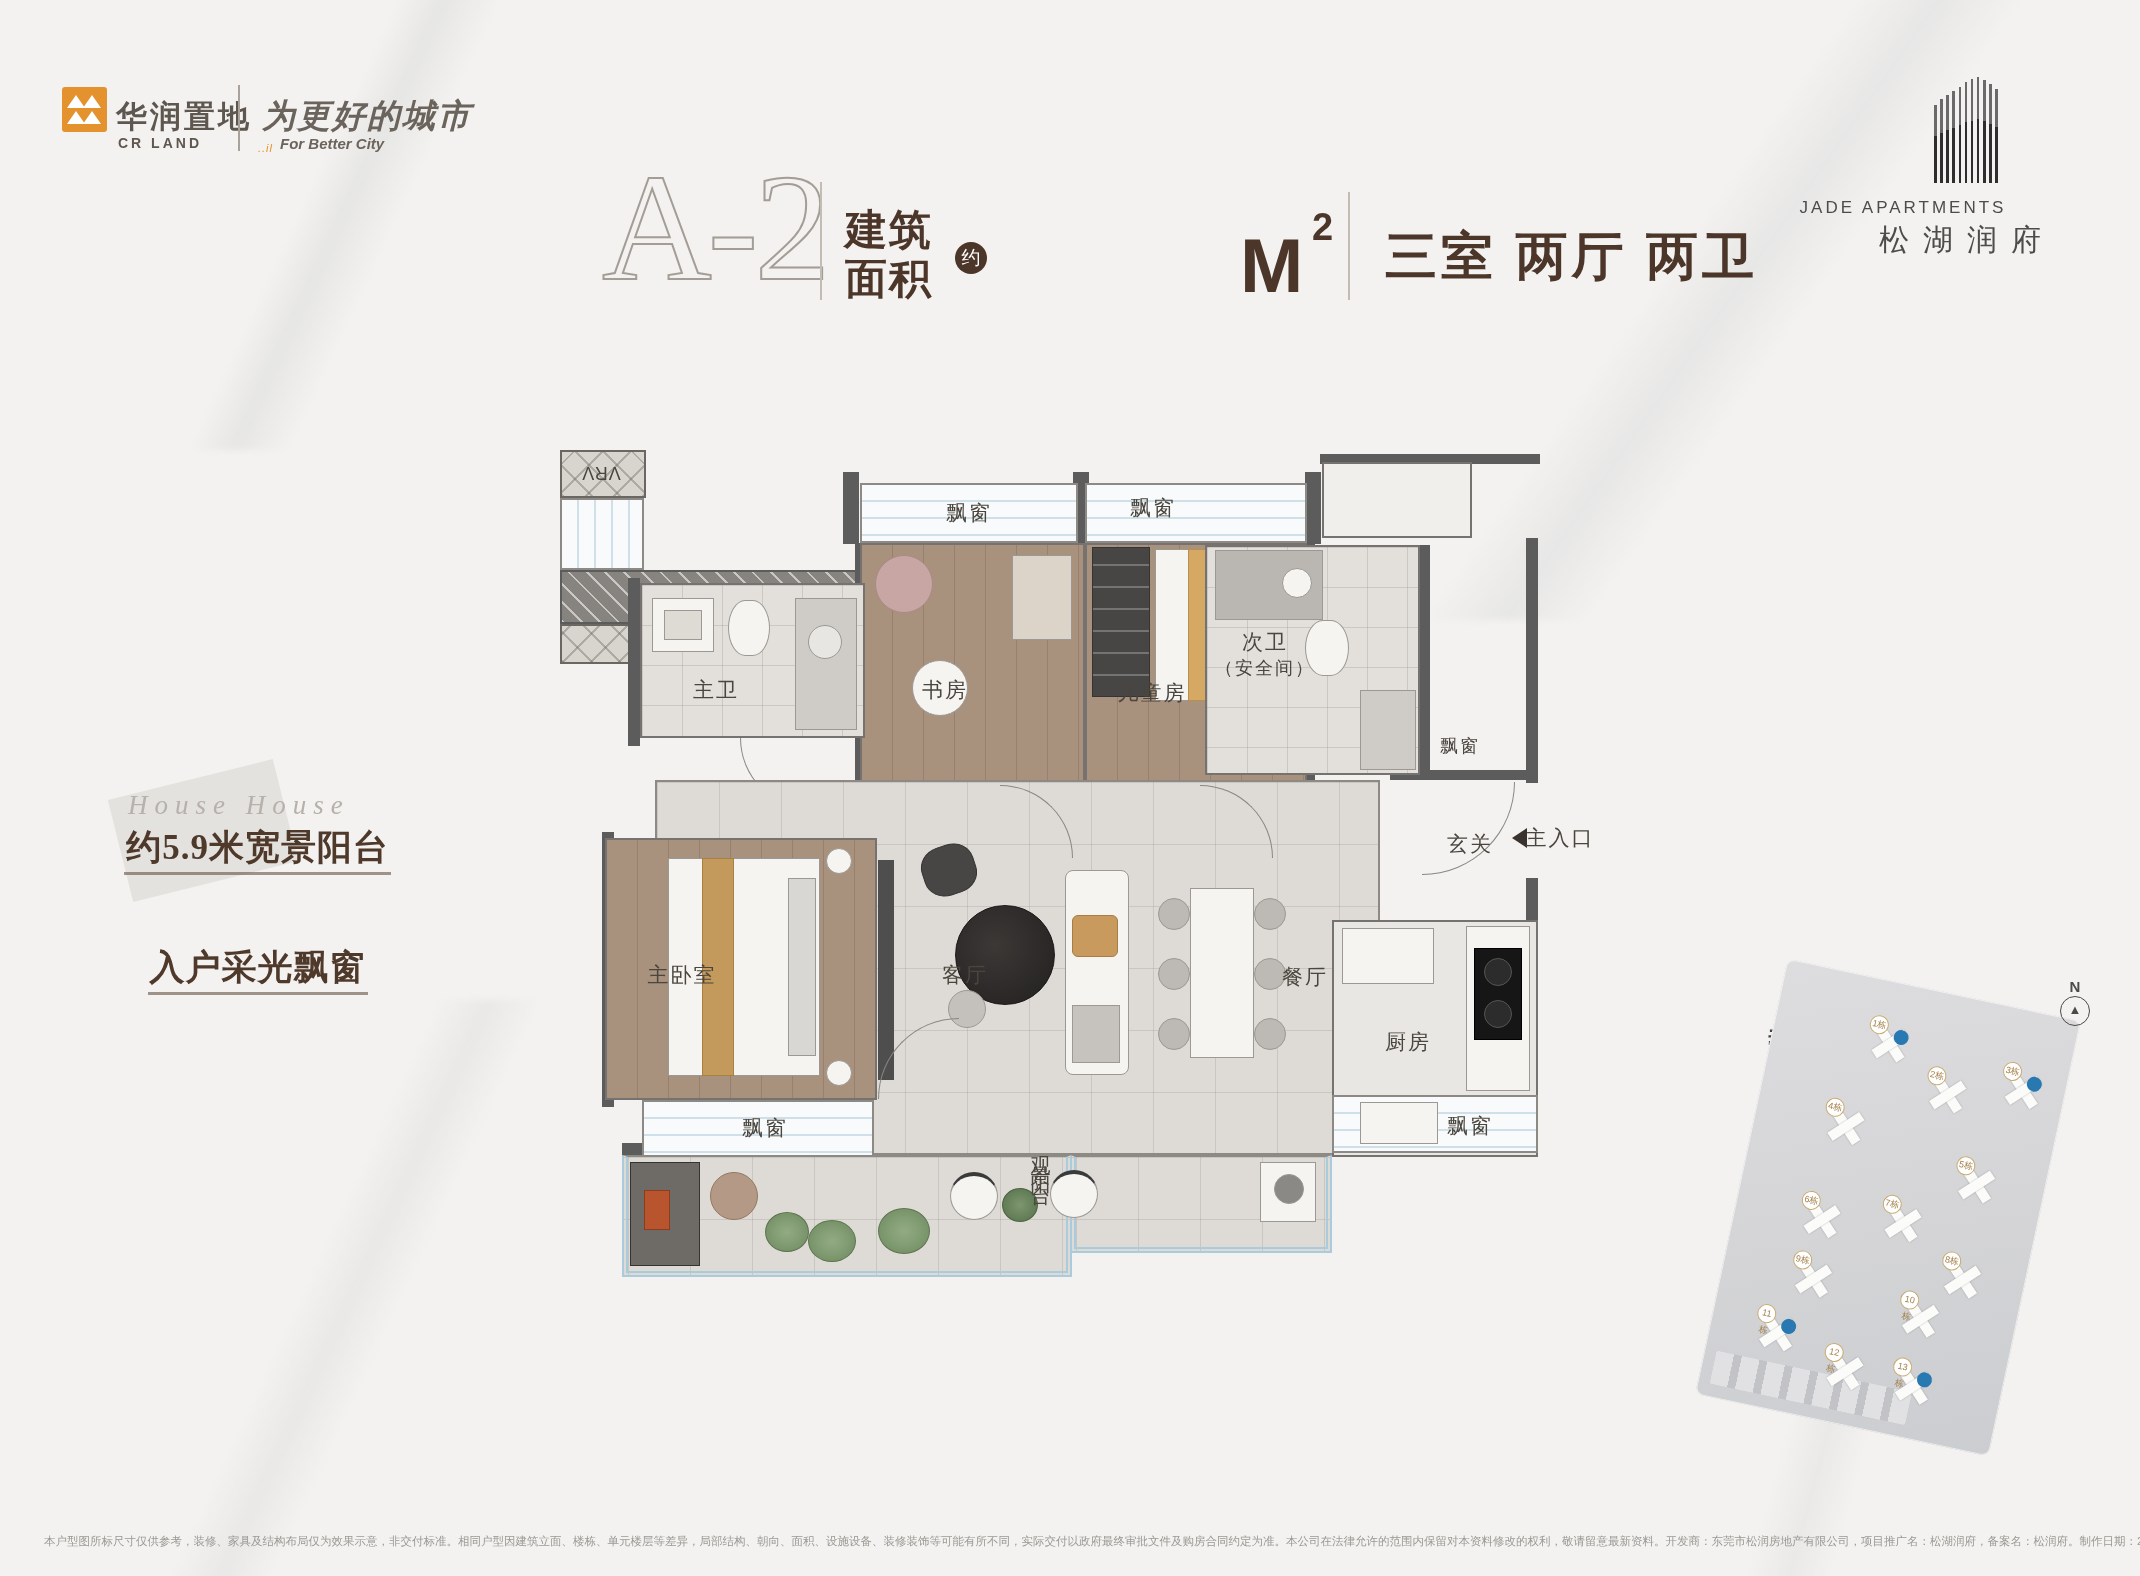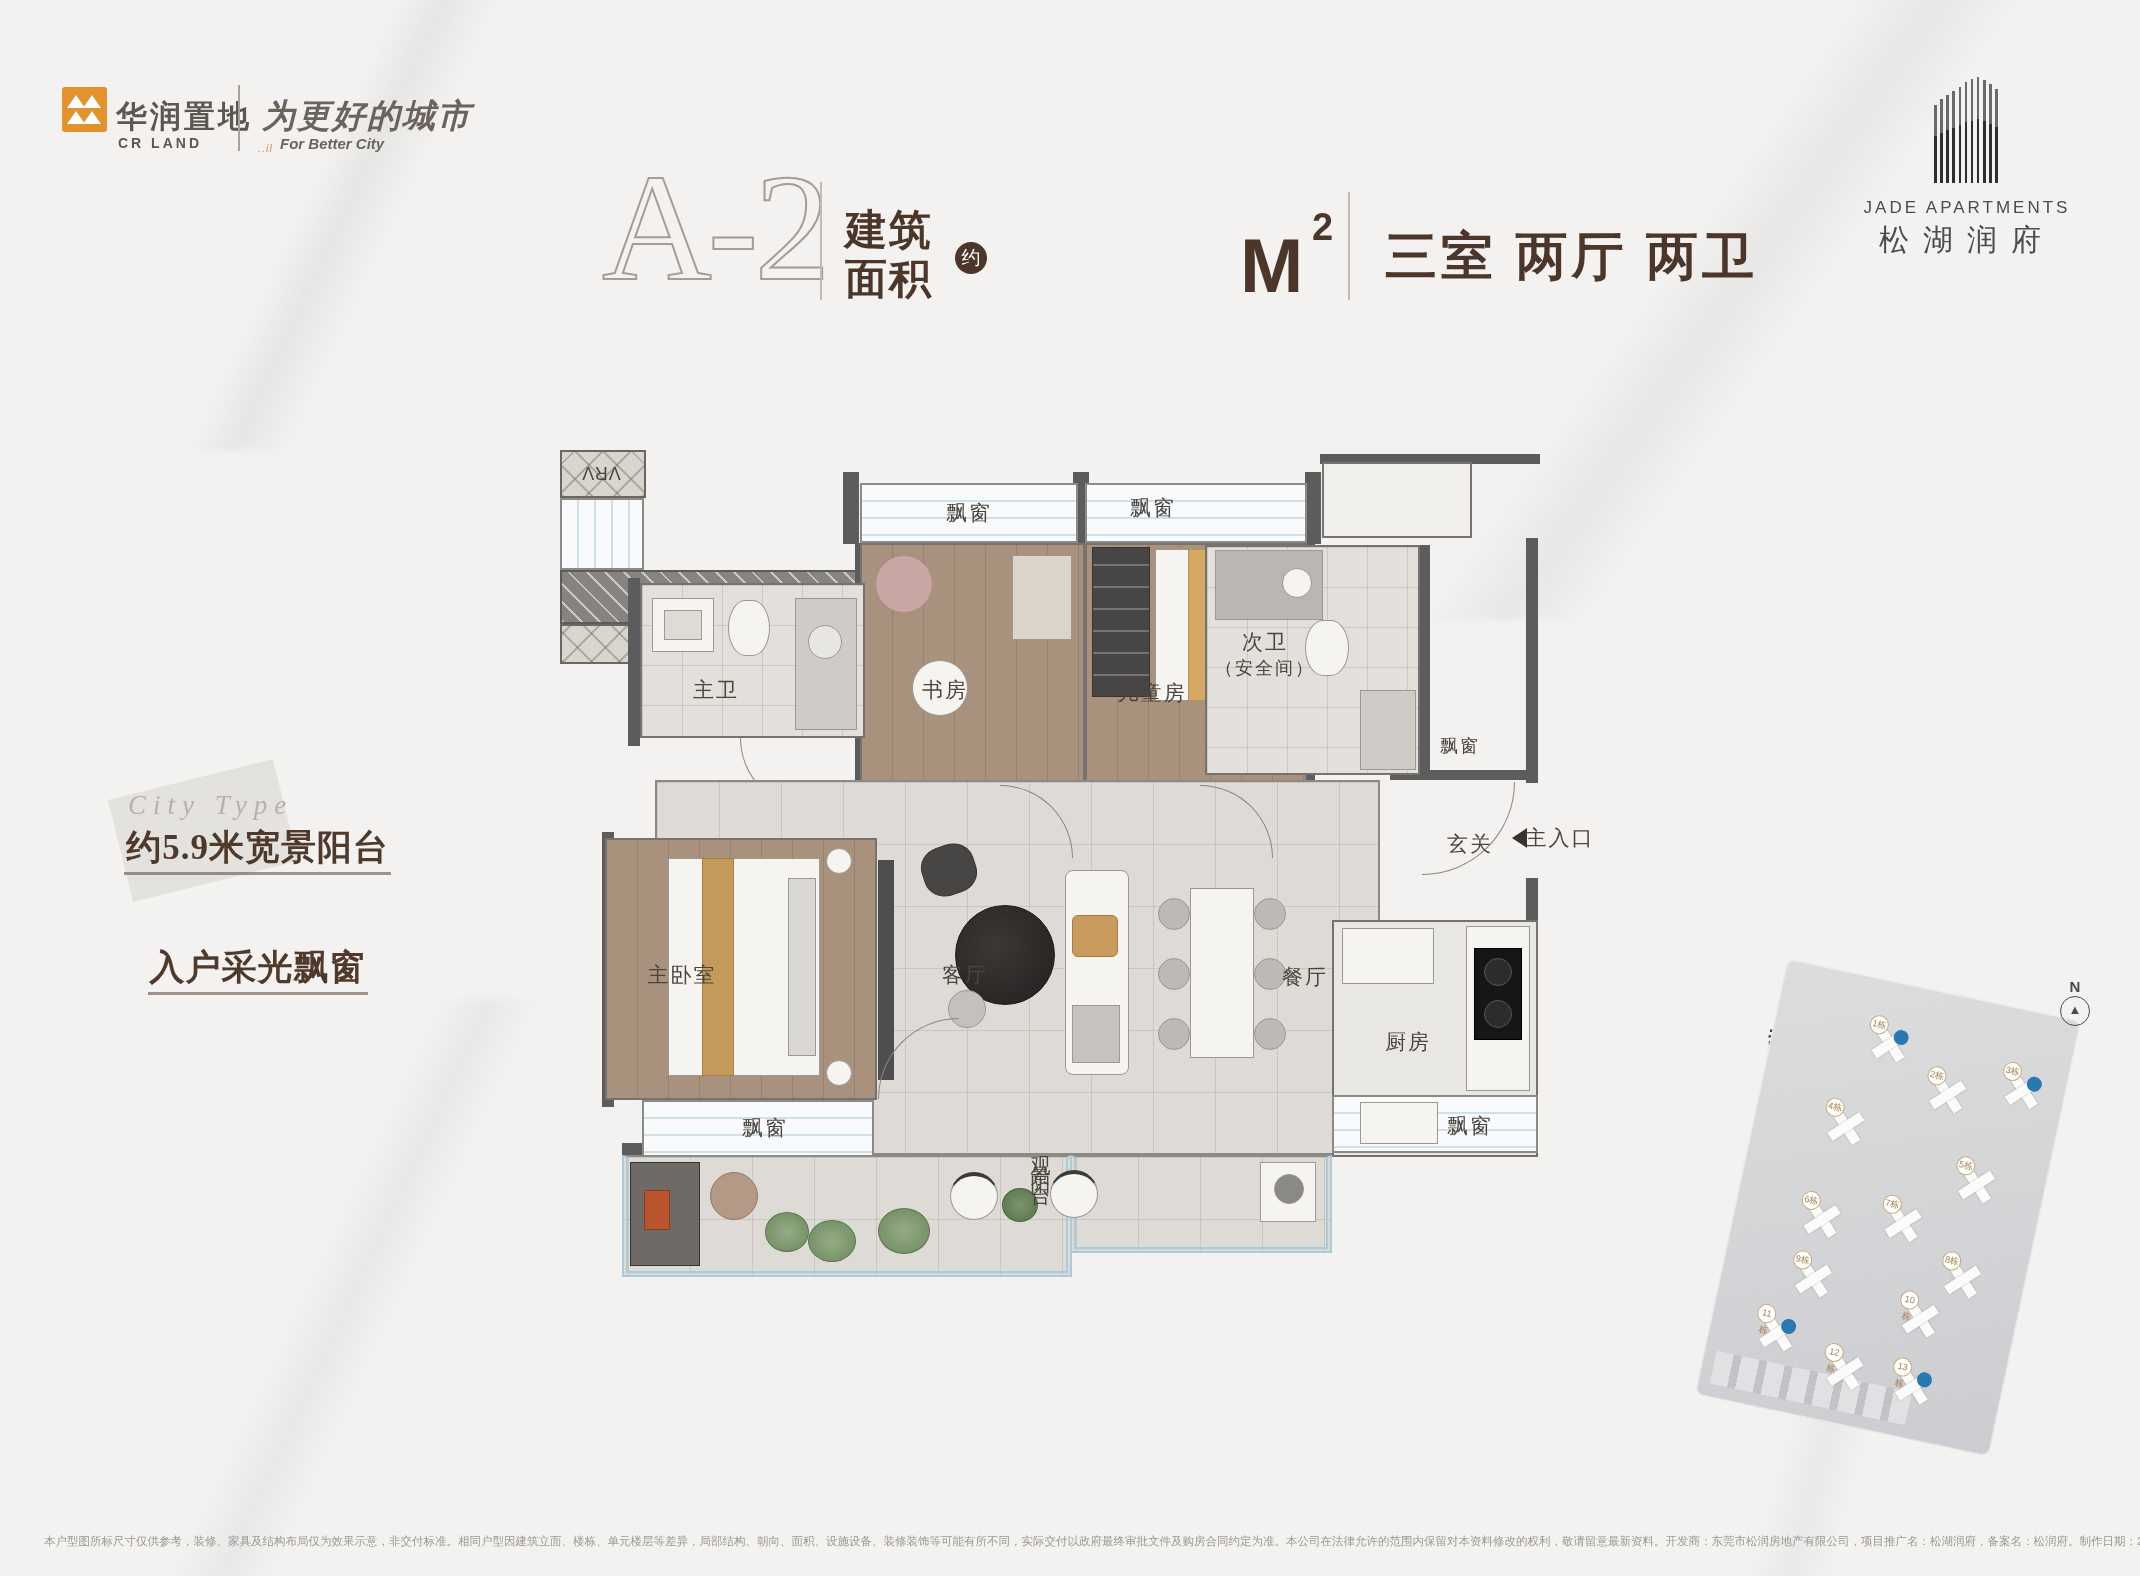--- a/index.html
+++ b/index.html
@@ -39,21 +39,21 @@
 
   
   .bars{position:absolute;left:1934px;top:77px;width:64px;height:106px;display:flex;align-items:flex-end;justify-content:space-between;}
   .bars i{display:block;width:2.5px;background:linear-gradient(#6a6a6a 0 40%,#2e2e2e 40%);}
   .bars i:nth-child(1){height:78px;}.bars i:nth-child(2){height:84px;}
   .bars i:nth-child(3){height:88px;}.bars i:nth-child(4){height:92px;}
   .bars i:nth-child(5){height:96px;}.bars i:nth-child(6){height:101px;}
   .bars i:nth-child(7){height:104px;}.bars i:nth-child(8){height:106px;}
   .bars i:nth-child(9){height:103px;}.bars i:nth-child(10){height:99px;}
   .bars i:nth-child(11){height:94px;}
-  .proj-en{position:absolute;left:1852px;top:198px;width:230px;text-align:center;font-size:17px;letter-spacing:3px;color:#4c4c4c;}
+  .proj-en{position:absolute;left:1788px;top:198px;width:230px;text-align:center;font-size:17px;letter-spacing:3px;color:#4c4c4c;}
   .proj-cn{position:absolute;left:1852px;top:220px;width:230px;text-align:center;font-size:30px;letter-spacing:14px;color:#4c4c4c;}
 
   
   .sp-poly{position:absolute;left:118px;top:778px;width:170px;height:105px;background:#e4e2df;transform:rotate(-14deg);}
   .sp-script{position:absolute;left:128px;top:790px;font-family:"Liberation Serif","DejaVu Serif",serif;font-style:italic;font-size:27px;letter-spacing:7px;color:#b6b1ab;}
   .sp{position:absolute;left:85px;width:345px;text-align:center;font-family:"Liberation Serif","DejaVu Serif",serif;font-weight:700;font-size:35px;color:#4e392b;letter-spacing:1px;}
   .sp b{font-weight:700;border-bottom:3px solid rgba(90,70,52,.55);padding:0 2px 5px;}
   .sp1{top:824px;}.sp2{top:884px;}.sp3{top:944px;}.sp4{top:1004px;}
 
   
@@ -140,21 +140,21 @@
       <i></i>
       <i></i>
       <i></i>
       <i></i>
       <i></i>
   </div>
   <div class="proj-en">JADE APARTMENTS</div>
   <div class="proj-cn">松湖润府</div>
 
   <div class="sp-poly"></div>
-  <div class="sp-script">City Type</div>
+  <div class="sp-script">House House</div>
   <div class="sp sp1"><b>约5.9米宽景阳台</b></div>
   <div class="sp sp3"><b>入户采光飘窗</b></div>
 
   <div class="plan">
 
     <div class="wall" style="left:283px;top:22px;width:16px;height:72px"></div>
     <div class="wall" style="left:513px;top:22px;width:16px;height:72px"></div>
     <div class="wall" style="left:745px;top:22px;width:16px;height:72px"></div>
     <div class="wall" style="left:760px;top:4px;width:220px;height:10px"></div>
     <div class="wall" style="left:966px;top:88px;width:12px;height:245px"></div>

